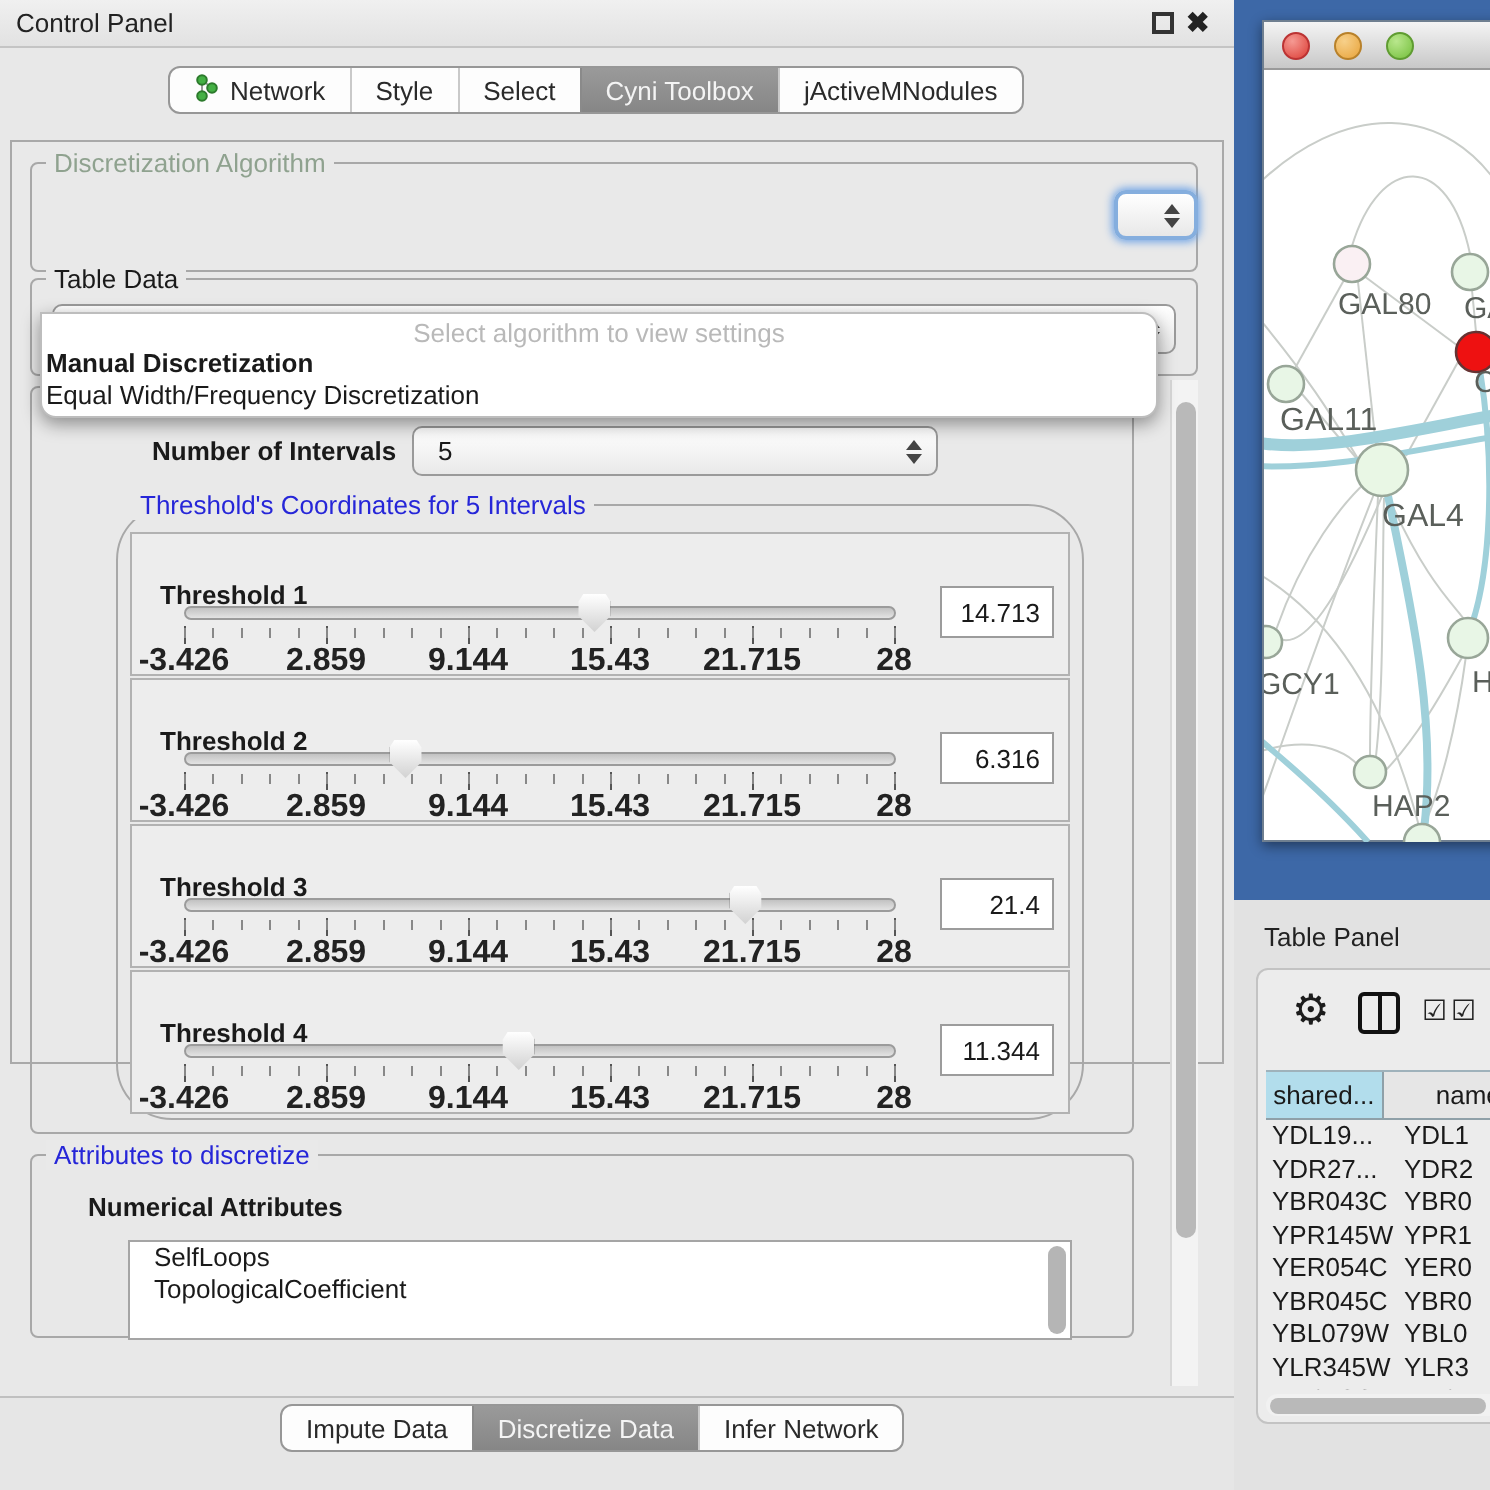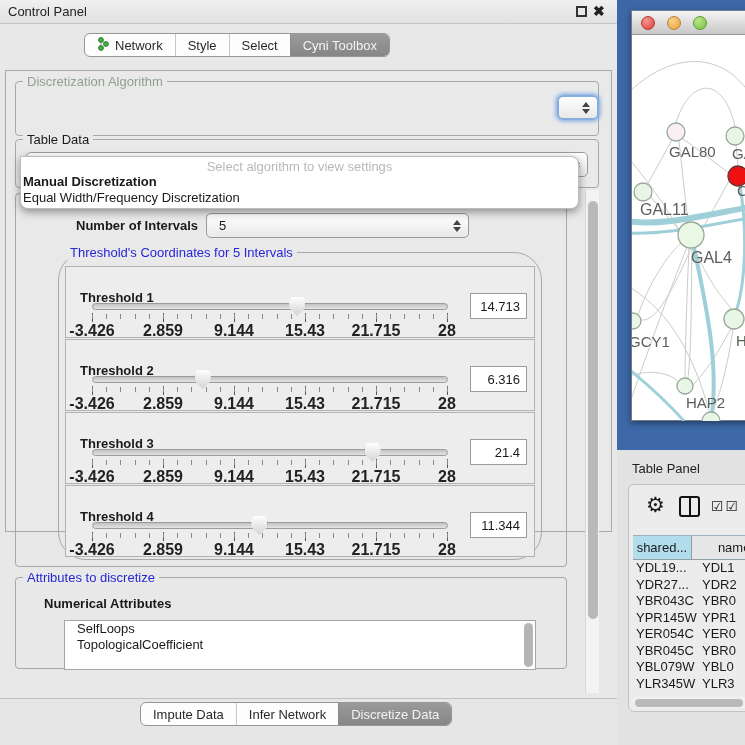--- a/index.html
+++ b/index.html
@@ -157,20 +157,23 @@
     </div>
     <div class="seg">
         <span>Style</span>
       </div>
     <div class="seg">
         <span>Select</span>
       </div>
     <div class="seg selected">
         <span>Cyni Toolbox</span>
       </div>
+    <div class="seg">
+        <span>jActiveMNodules</span>
+      </div>
   </div>
 
   <div id="content" class="abs">
 
     <div class="groupbox" style="left:9px; top:10px; width:584px; height:55px;">
       <span class="group-title t-dim">Discretization Algorithm</span>
     </div>
 
     <div id="algo-combo-frag" class="abs" style="left:551px; top:24px;">
       <span class="stepper"></span>
@@ -289,25 +292,25 @@
       <div class="item">Equal Width/Frequency Discretization</div>
     </div>
   </div>
 
   <div id="bottom-divider" class="abs"></div>
   <div id="bottom-bar" class="abs"></div>
   <div id="bottom-tabbar" class="abs seg-ctl">
     <div class="seg">
         <span>Impute Data</span>
       </div>
-    <div class="seg">
-        <span>Infer Network</span>
-      </div>
     <div class="seg selected">
         <span>Discretize Data</span>
+      </div>
+    <div class="seg">
+        <span>Infer Network</span>
       </div>
   </div>
 </div>
 
 <div id="net-window" class="abs">
   <div id="net-titlebar" class="abs">
     <span class="tl" id="tl-close"></span>
     <span class="tl" id="tl-min"></span>
     <span class="tl" id="tl-zoom"></span>
   </div>

